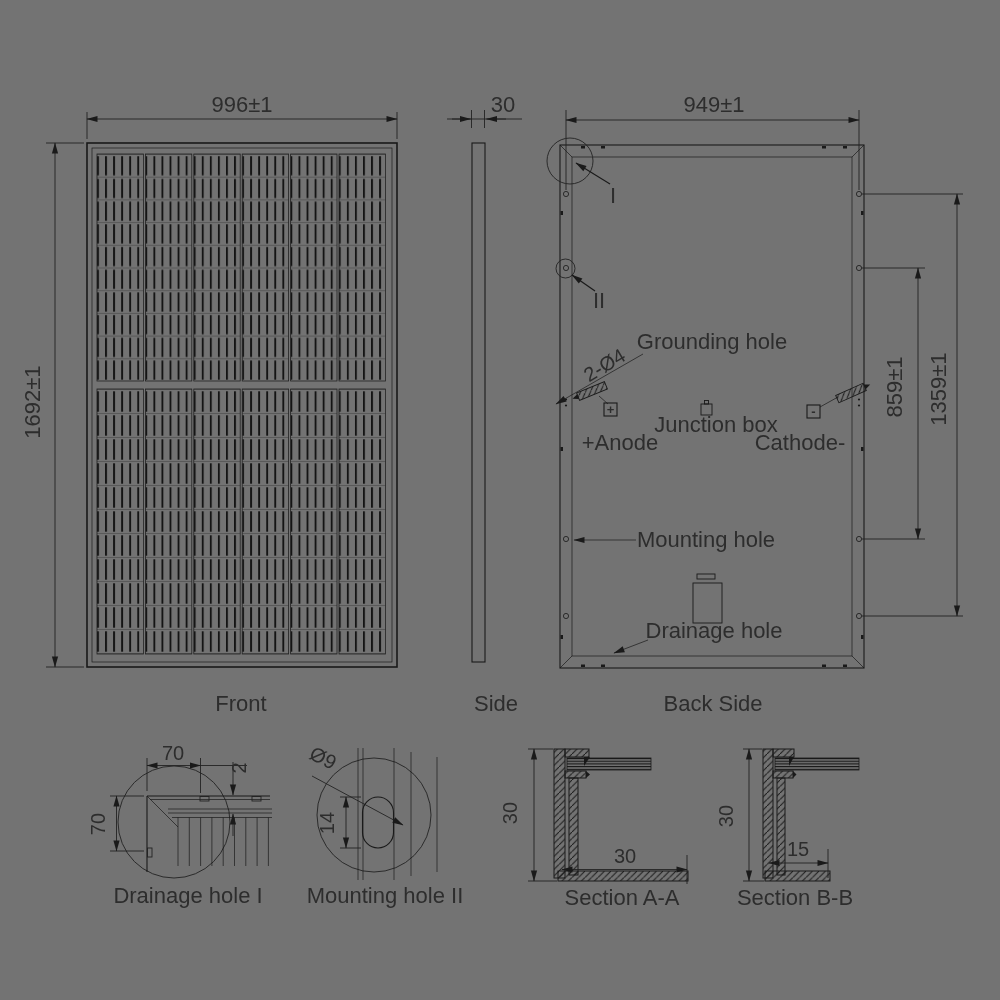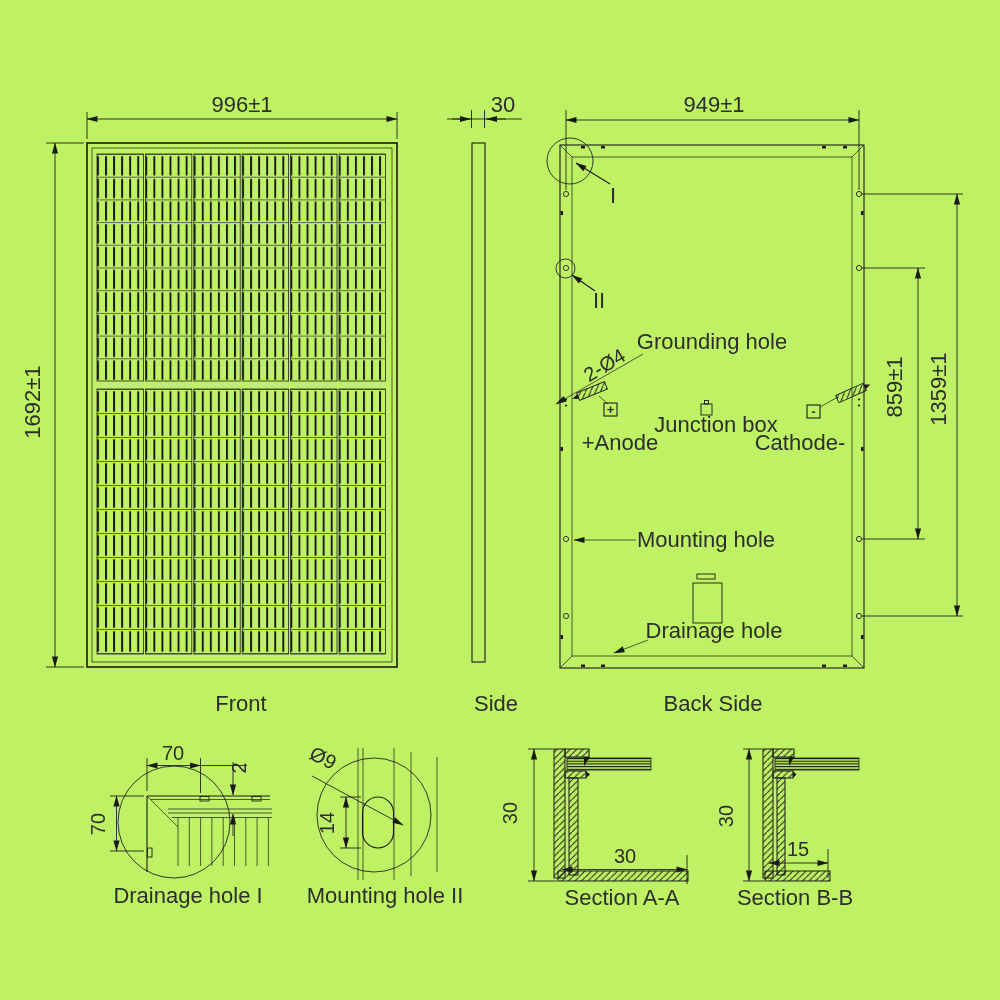--- a/index.html
+++ b/index.html
@@ -1,16 +1,16 @@
 <!DOCTYPE html>
 <html><head>
 <meta charset="utf-8">
 <style>
   html,body{margin:0;padding:0;background:#ffffff;}
-  .stage{width:1000px;height:1000px;position:relative;background:#bef264;overflow:hidden;}
+  .stage{width:1000px;height:1000px;position:relative;background:#737373;overflow:hidden;}
   svg{display:block;}
   svg text{font-family:"Liberation Sans", sans-serif;fill:#2d2d2d;}
   .ln{stroke:#1a1a1a;stroke-width:1.1;fill:none;}
   .thick{stroke-width:1.6;}
   .thin{stroke-width:0.7;}
   .dim{stroke:#222222;stroke-width:0.9;fill:none;}
   .cellcol{stroke:#222;stroke-width:0.8;}
   .hatched{fill:url(#hatch);stroke:#1a1a1a;stroke-width:1;}
   .t22{font-size:22px;}
   .t20{font-size:20px;}

